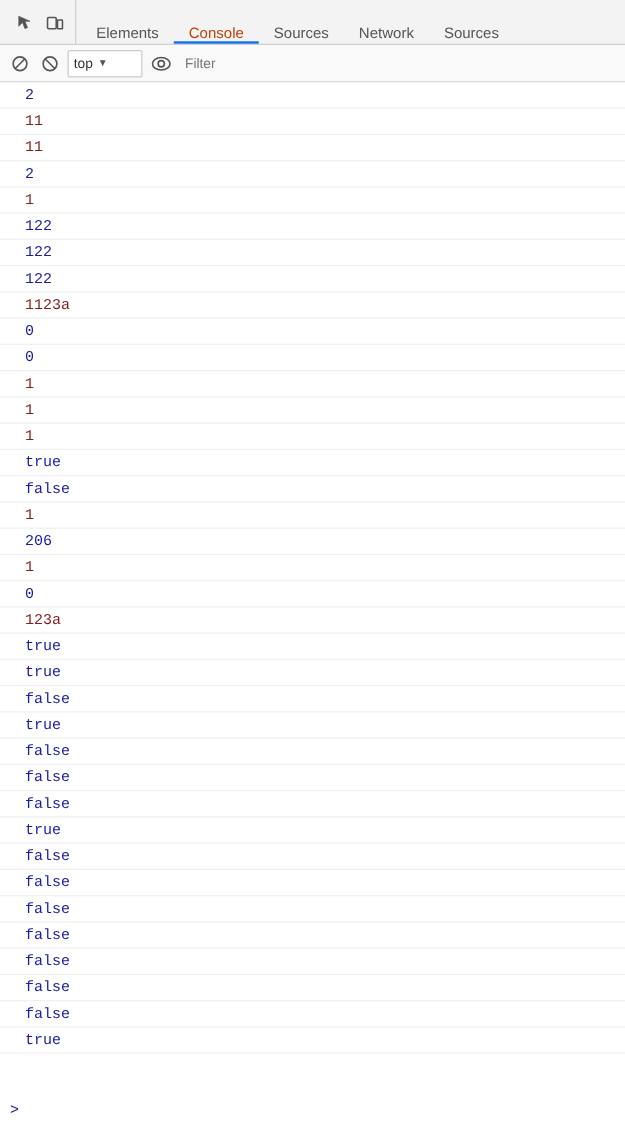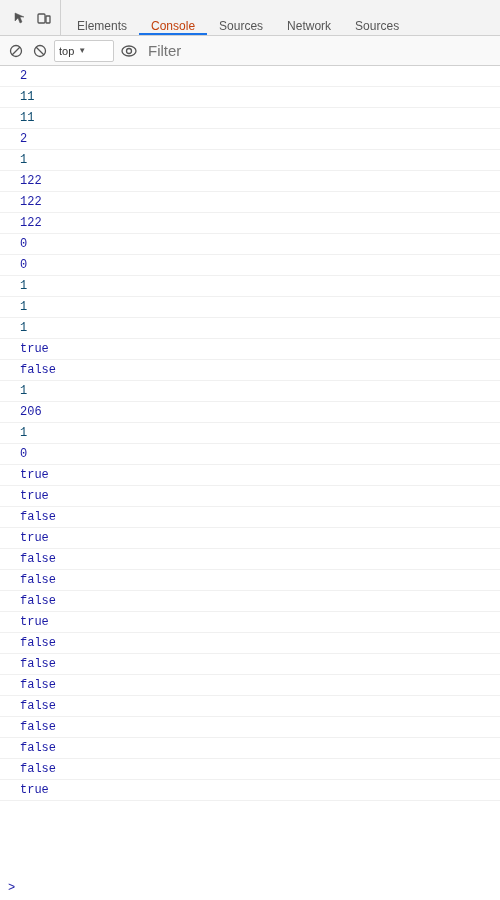--- a/index.html
+++ b/index.html
@@ -126,21 +126,21 @@
       cursor: pointer;
       color: #555;
       font-size: 13px;
       border-radius: 2px;
     }
 
     .filter-input {
       flex: 1;
       border: none;
       outline: none;
-      font-size: 15px;
+      font-size: 11px;
       color: #333;
       background: transparent;
       padding: 2px 4px;
     }
 
     
     .console-output {
       overflow-y: auto;
       height: calc(900px - 36px - 30px - 22px);
       background: #fff;
@@ -155,21 +155,21 @@
       font-family: 'Consolas', 'Courier New', monospace;
       font-size: 12px;
       line-height: 18px;
     }
 
     .val-blue {
       color: #1a1aa6;
     }
 
     .val-black {
-      color: #0c4a6e;
+      color: #7f1d1d;
     }
 
     
     .console-prompt {
       display: flex;
       align-items: center;
       padding: 2px 8px;
       font-family: 'Consolas', 'Courier New', monospace;
       font-size: 12px;
       color: #1a1aa6;
@@ -263,20 +263,23 @@
     <div class="console-row">
       <span class="val-blue">122</span>
     </div>
     <div class="console-row">
       <span class="val-blue">122</span>
     </div>
     <div class="console-row">
       <span class="val-blue">122</span>
     </div>
     <div class="console-row">
+      <span class="val-black">1123a</span>
+    </div>
+    <div class="console-row">
       <span class="val-blue">0</span>
     </div>
     <div class="console-row">
       <span class="val-blue">0</span>
     </div>
     <div class="console-row">
       <span class="val-black">1</span>
     </div>
     <div class="console-row">
       <span class="val-black">1</span>
@@ -294,20 +297,23 @@
       <span class="val-black">1</span>
     </div>
     <div class="console-row">
       <span class="val-blue">206</span>
     </div>
     <div class="console-row">
       <span class="val-black">1</span>
     </div>
     <div class="console-row">
       <span class="val-blue">0</span>
+    </div>
+    <div class="console-row">
+      <span class="val-black">123a</span>
     </div>
     <div class="console-row">
       <span class="val-blue">true</span>
     </div>
     <div class="console-row">
       <span class="val-blue">true</span>
     </div>
     <div class="console-row">
       <span class="val-blue">false</span>
     </div>

